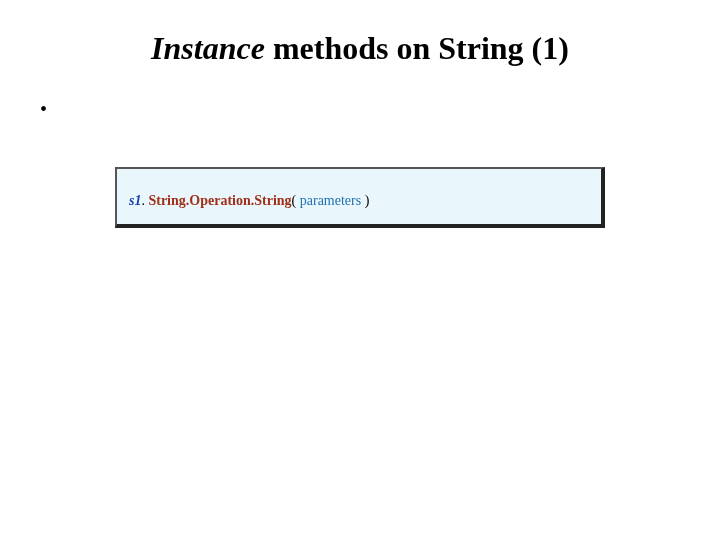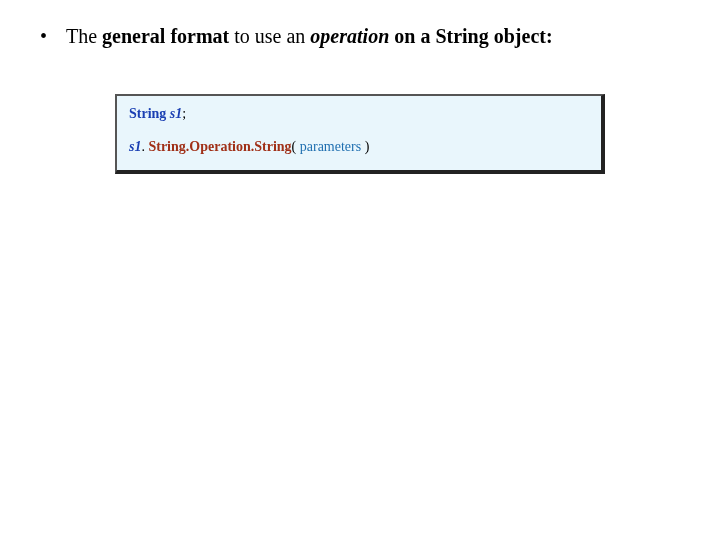--- a/index.html
+++ b/index.html
@@ -62,29 +62,28 @@
   .var  { color: #1a3fb3; font-weight: bold; font-style: italic; }
   .meth { color: #a03018; font-weight: bold; }
   .params { color: #1f6fb0; margin-top: 17px; }
   .punct { color: #000; }
 </style>
 </head>
 <body>
 
 <div class="slide">
 
+  <div class="title">
+    <span class="italic">Instance</span><span> methods on String (1)</span>
+  </div>
 
   <div class="bullet-row">
     <div class="bullet-marker">•</div>
-    <div>
-      <span>The </span><b>general format</b><span> to use an </span><b><i>operation</i></b><b> on a String object:</b>
-    </div>
   </div>
 
   <div class="code-wrap">
     <div class="code-box">
-      <div class="code-line"><span class="kw">String</span> <span class="var">s1</span><span class="punct">;</span></div>
       <div class="code-gap"></div>
       <div class="code-line"><span class="var">s1</span><span class="punct">. </span><span class="meth">String.Operation.String</span><span class="punct">( </span><span class="params">parameters</span><span class="punct"> )</span></div>
     </div>
   </div>
 
 </div>
 
 </body></html>

